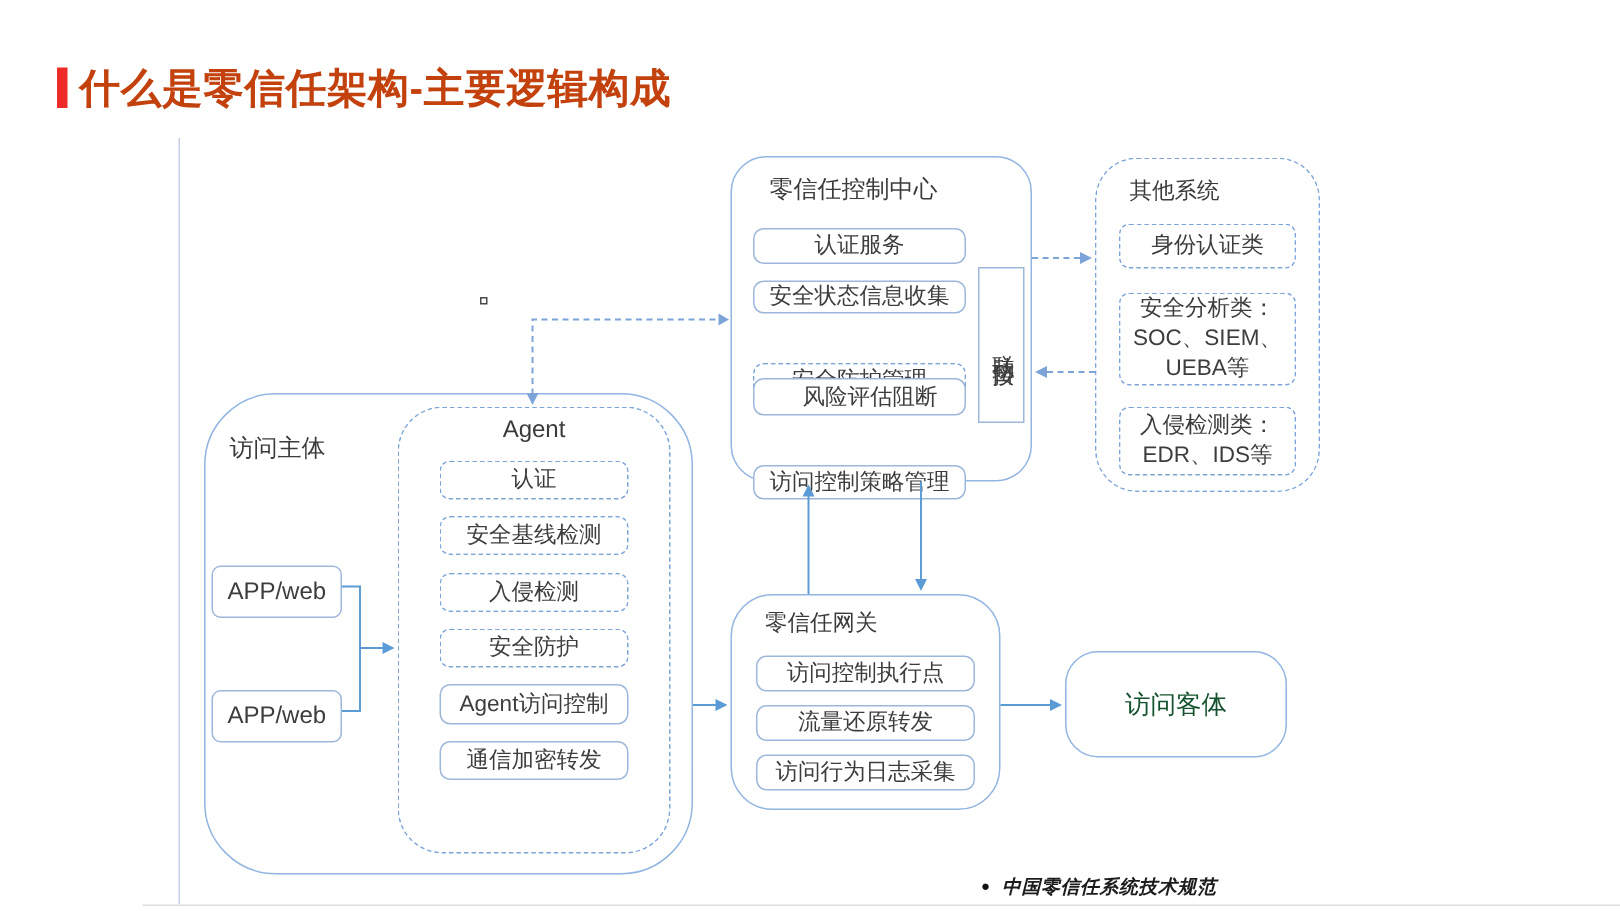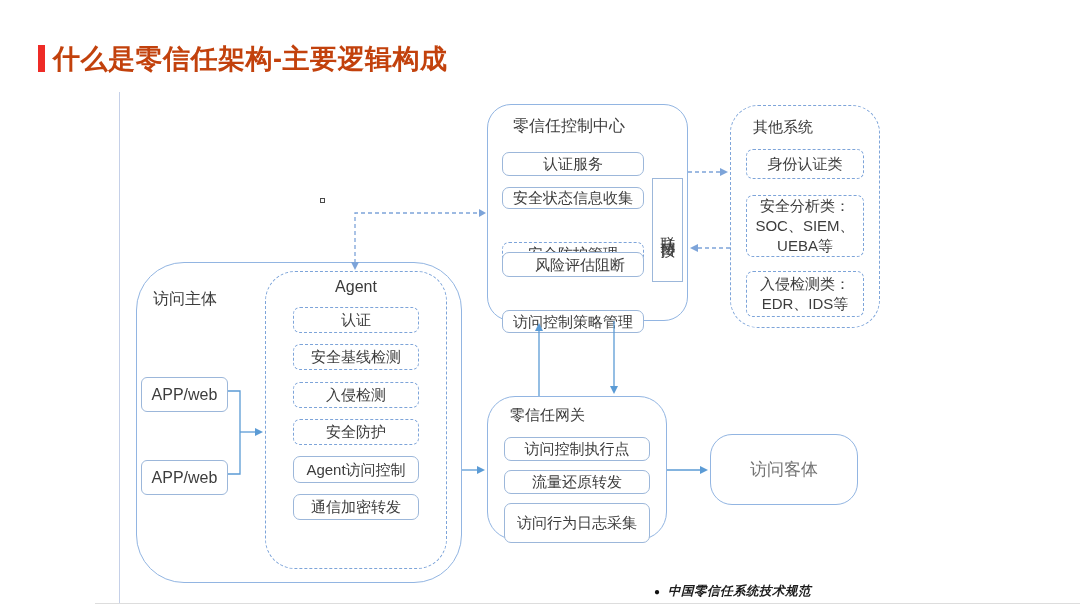--- a/index.html
+++ b/index.html
@@ -25,21 +25,21 @@
         font-size:15px;color:#3d3d3d;white-space:pre-line;line-height:20px;}
   .n-solid{border:1.4px solid #9cb7da;}
   .n-dashed{border:1.4px dashed #7da4d9;}
   
   #access-subject{left:136px;top:262px;width:326px;height:321px;border-radius:48px;}
   #agent-box{left:265px;top:271px;width:182px;height:298px;border-radius:30px;}
   #control-center{left:487px;top:104px;width:201px;height:217px;border-radius:24px;}
   #other-systems{left:730px;top:105px;width:150px;height:223px;border-radius:28px;}
   #gateway-box{left:487px;top:396px;width:180px;height:144px;border-radius:28px;}
   #access-object{left:710px;top:434px;width:148px;height:71px;border-radius:22px;
-                 display:flex;align-items:center;justify-content:center;font-size:17px;color:#737373;}
+                 display:flex;align-items:center;justify-content:center;font-size:17px;color:#14532d;}
   
   #linkage-interface{left:652px;top:178px;width:31px;height:104px;border:1.4px solid #9cb7da;
     background:#fff;box-sizing:border-box;display:flex;align-items:center;justify-content:center;}
   #linkage-interface span{writing-mode:vertical-rl;font-size:15px;letter-spacing:3px;color:#3d3d3d;}
   
   .appweb{left:141px;width:87px;height:35px;font-size:16px;border-radius:6px;}
   
   #stray-dot{left:320px;top:198px;width:5px;height:5px;background:#fbfbfb;border:1.5px solid #4a4a4a;box-sizing:border-box;}
   
   #footnote{left:654px;top:583px;display:flex;align-items:center;gap:8px;}
@@ -89,21 +89,21 @@
   <div class="node n-dashed" style="left:746px;top:195px;width:118px;height:62px;">安全分析类：
 SOC、SIEM、
 UEBA等</div>
   <div class="node n-dashed" style="left:746px;top:271px;width:118px;height:46px;">入侵检测类：
 EDR、IDS等</div>
 
   <div class="container c-solid" id="gateway-box"></div>
   <div class="c-label" style="left:510px;top:406px;font-size:15px;">零信任网关</div>
   <div class="node n-solid" style="left:504px;top:437px;width:146px;height:24px;">访问控制执行点</div>
   <div class="node n-solid" style="left:504px;top:470px;width:146px;height:24px;">流量还原转发</div>
-  <div class="node n-solid" style="left:504px;top:503px;width:146px;height:40px;">访问行为日志采集</div>
+  <div class="node n-solid" style="left:504px;top:503px;width:146px;height:24px;">访问行为日志采集</div>
 
   <div class="container c-solid" id="access-object">
     <span>访问客体</span>
   </div>
 
   <div class="abs" id="stray-dot"></div>
 
   <svg width="1080" height="607" viewBox="0 0 1080 607">
 
     <g stroke="#5b9bd5" stroke-width="1.3" fill="none">

